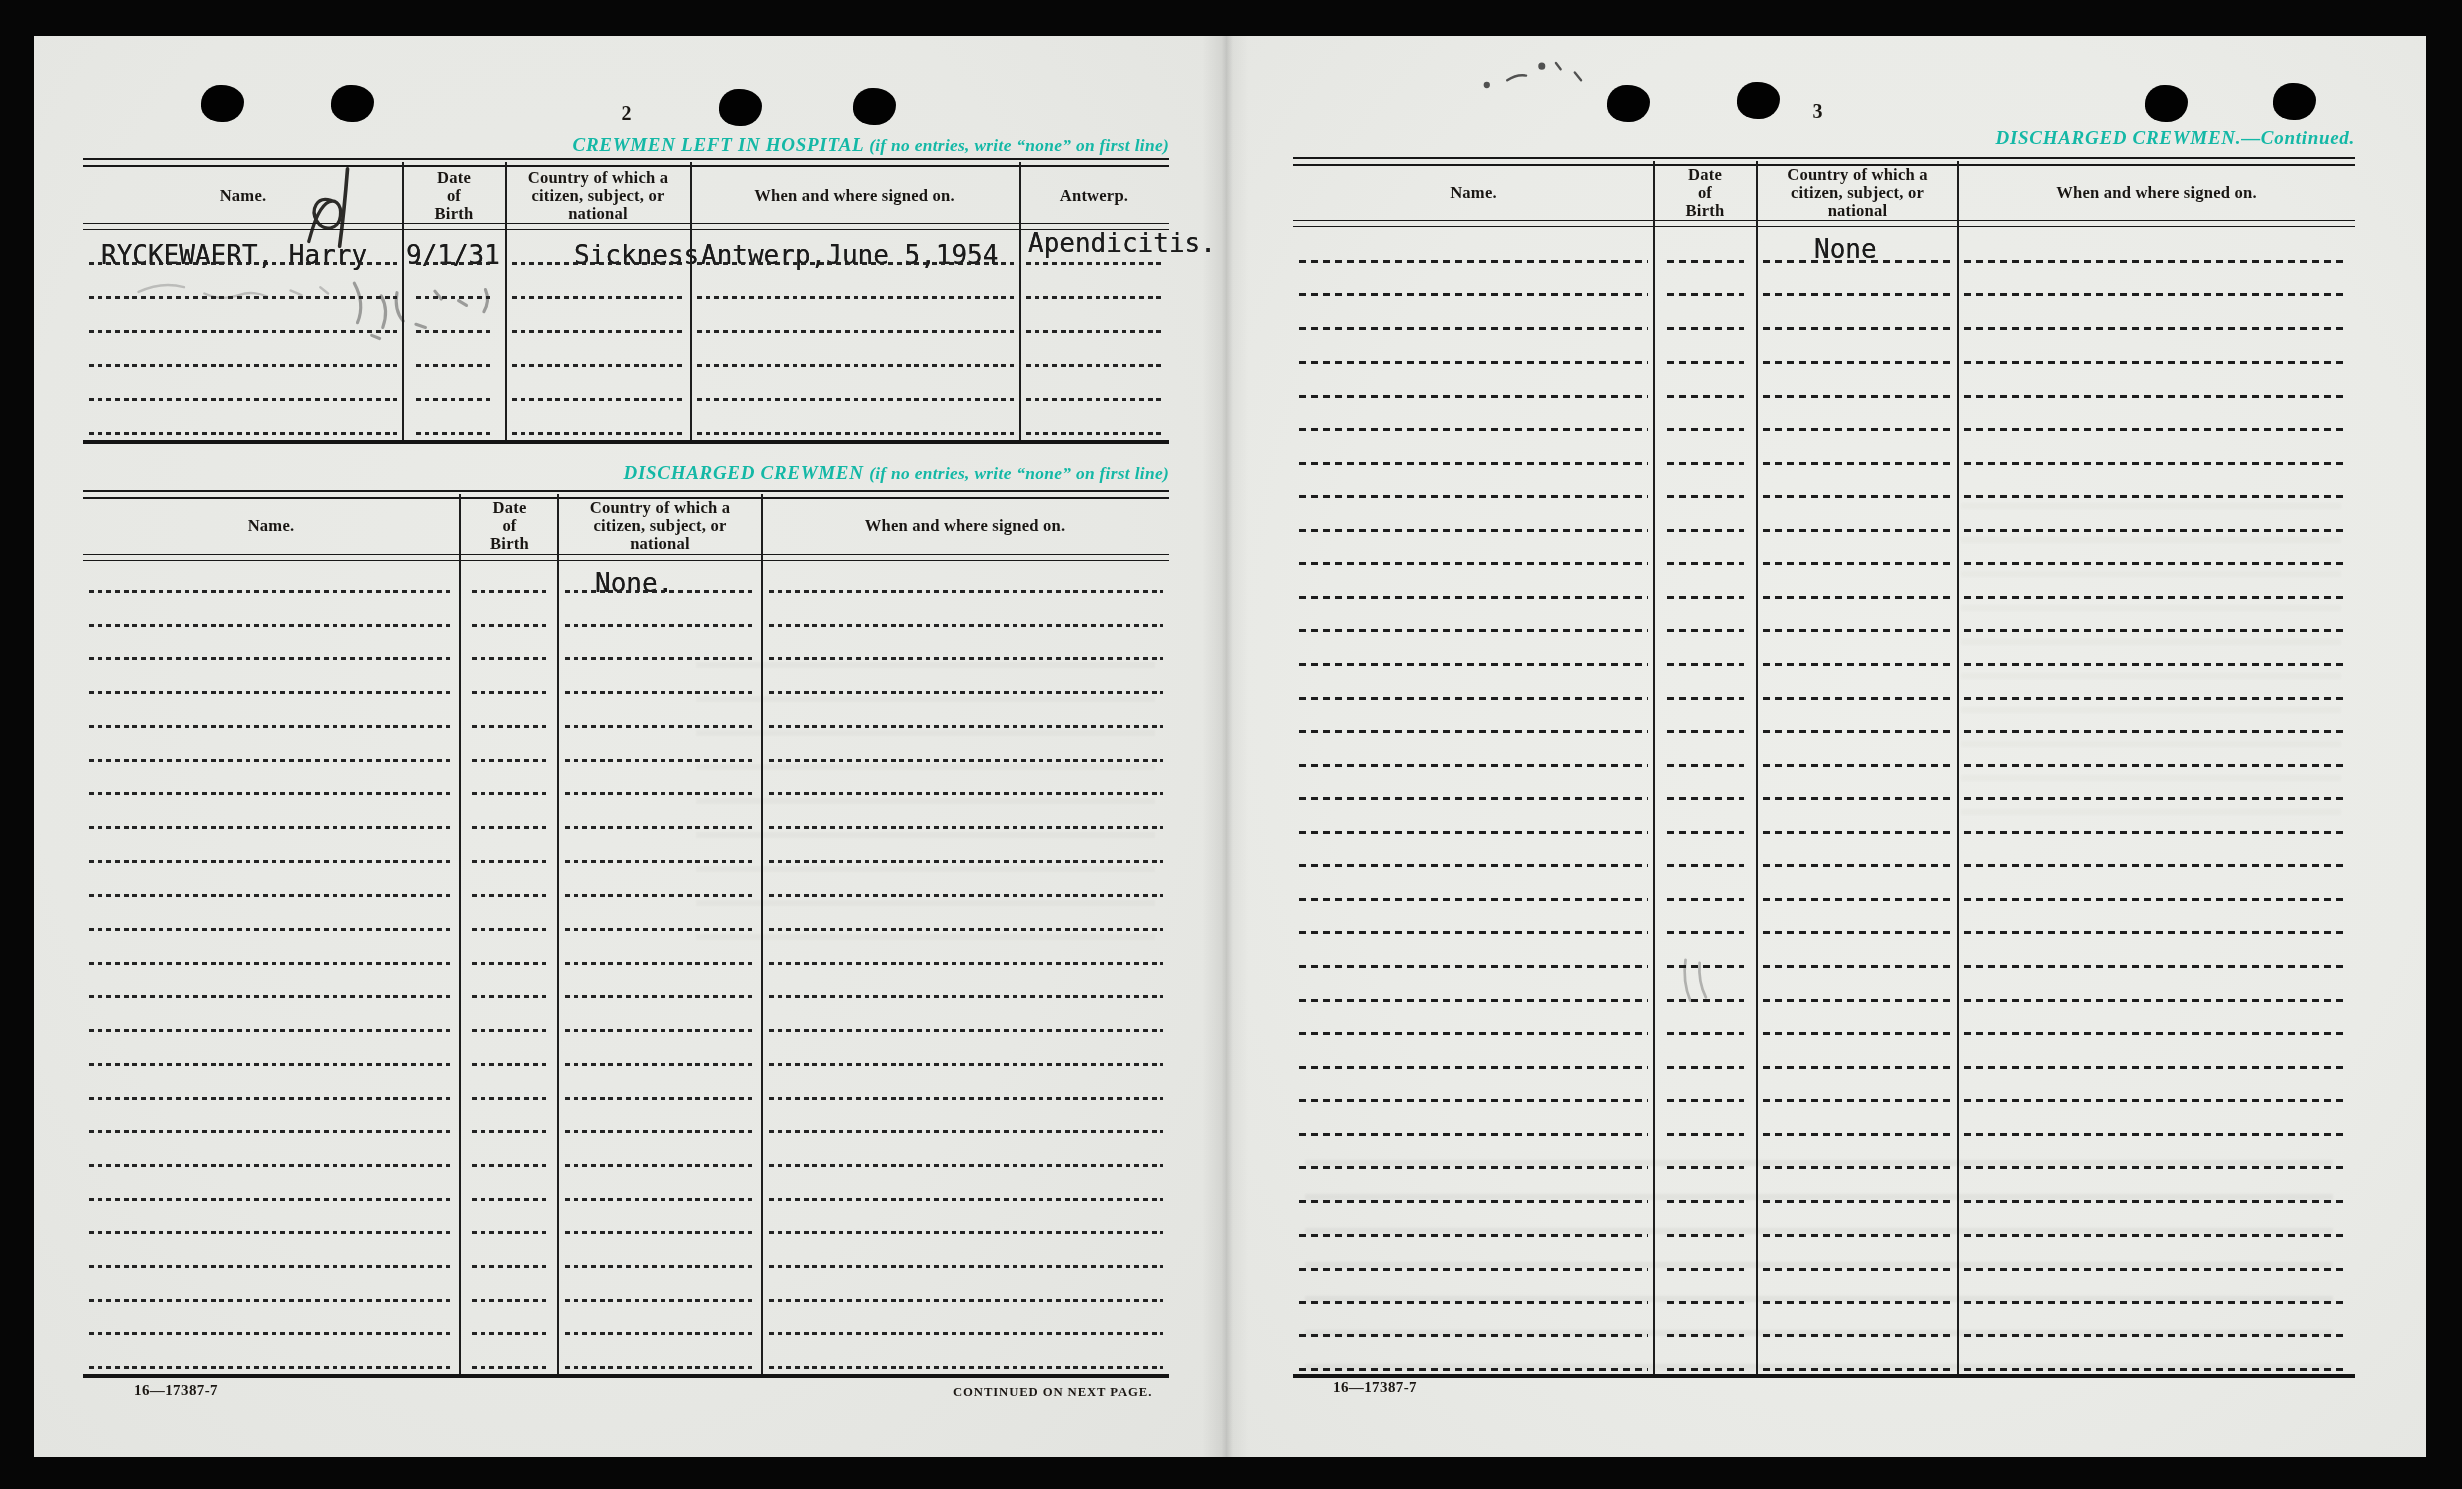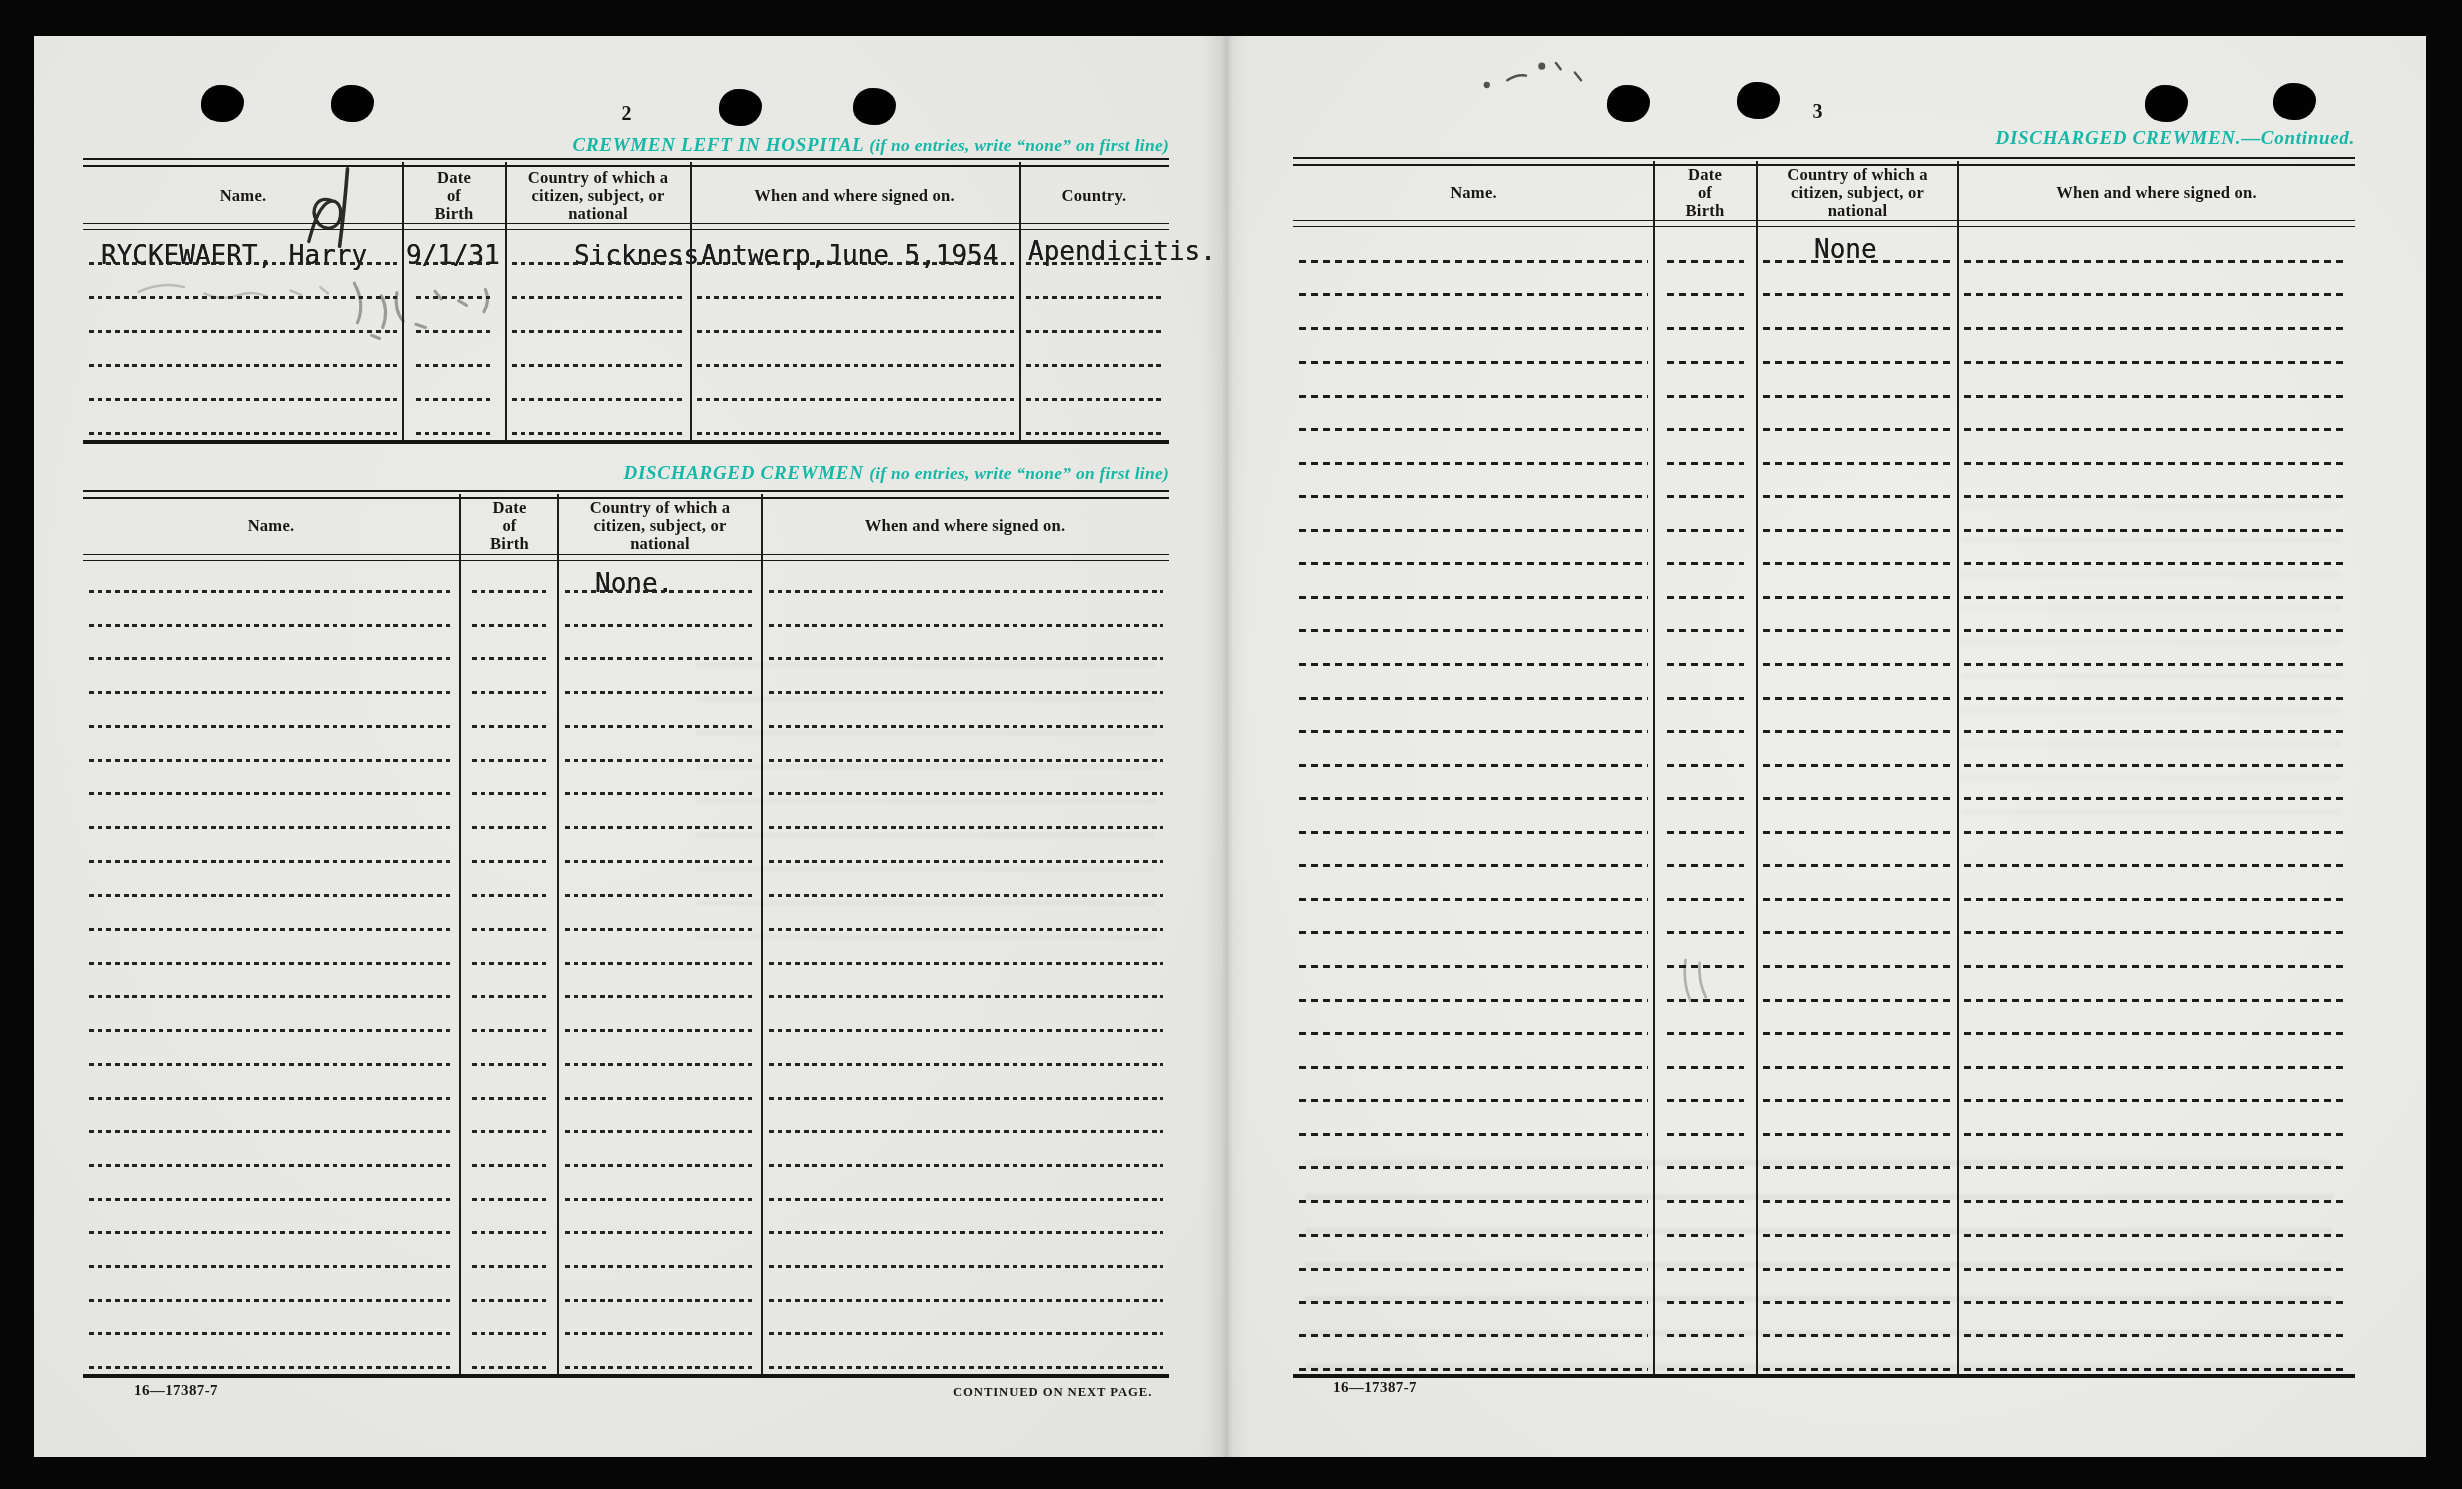--- a/index.html
+++ b/index.html
@@ -91,21 +91,21 @@
   </div>
 
   <div id="table1"></div>
   <div id="table2"></div>
   <div id="table3"></div>
 
   <div class="typed" style="left:101px; top:240px;">RYCKEWAERT, Harry</div>
   <div class="typed" style="left:406px; top:240px;">9/1/31</div>
   <div class="typed" style="left:574px; top:240px;">Sickness</div>
   <div class="typed" style="left:701px; top:240px;">Antwerp,June 5,1954</div>
-  <div class="typed" style="left:1028px; top:236px;">Apendicitis.</div>
+  <div class="typed" style="left:1028px; top:228px;">Apendicitis.</div>
 
   <div class="typed" style="left:595px; top:568px;">None.</div>
   <div class="typed" style="left:1814px; top:234px;">None</div>
 
   <div class="footer-code" style="left:134px; top:1382px;">16—17387-7</div>
   <div class="footer-note" style="left:953px; top:1385px;">CONTINUED ON NEXT PAGE.</div>
   <div class="footer-code" style="left:1333px; top:1379px;">16—17387-7</div>
 
   <svg class="mark" style="left:304px; top:164px;" width="57" height="87" viewBox="0 0 72 110">
     <g fill="none" stroke="#13110f" stroke-linecap="round" opacity="0.88">
@@ -163,21 +163,21 @@
     </div>
     <div class="colheadbox" style="left: 509px; width: 178px; top: 171px; height: 49px;">
       <span>Country of which a</span>
       <span>citizen, subject, or</span>
       <span>national</span>
     </div>
     <div class="colheadbox" style="left: 693px; width: 323px; top: 171px; height: 49px;">
       <span>When and where signed on.</span>
     </div>
     <div class="colheadbox" style="left: 1023px; width: 142px; top: 171px; height: 49px;">
-      <span>Country.</span>
+      <span>Antwerp.</span>
     </div>
     <div class="dotrow" style="left: 89px; width: 308px; top: 262px;"></div>
     <div class="dotrow" style="left: 416px; width: 77px; top: 262px;"></div>
     <div class="dotrow" style="left: 512px; width: 172px; top: 262px;"></div>
     <div class="dotrow" style="left: 697px; width: 317px; top: 262px;"></div>
     <div class="dotrow" style="left: 1026px; width: 136px; top: 262px;"></div>
     <div class="dotrow" style="left: 89px; width: 308px; top: 296px;"></div>
     <div class="dotrow" style="left: 416px; width: 77px; top: 296px;"></div>
     <div class="dotrow" style="left: 512px; width: 172px; top: 296px;"></div>
     <div class="dotrow" style="left: 697px; width: 317px; top: 296px;"></div>

